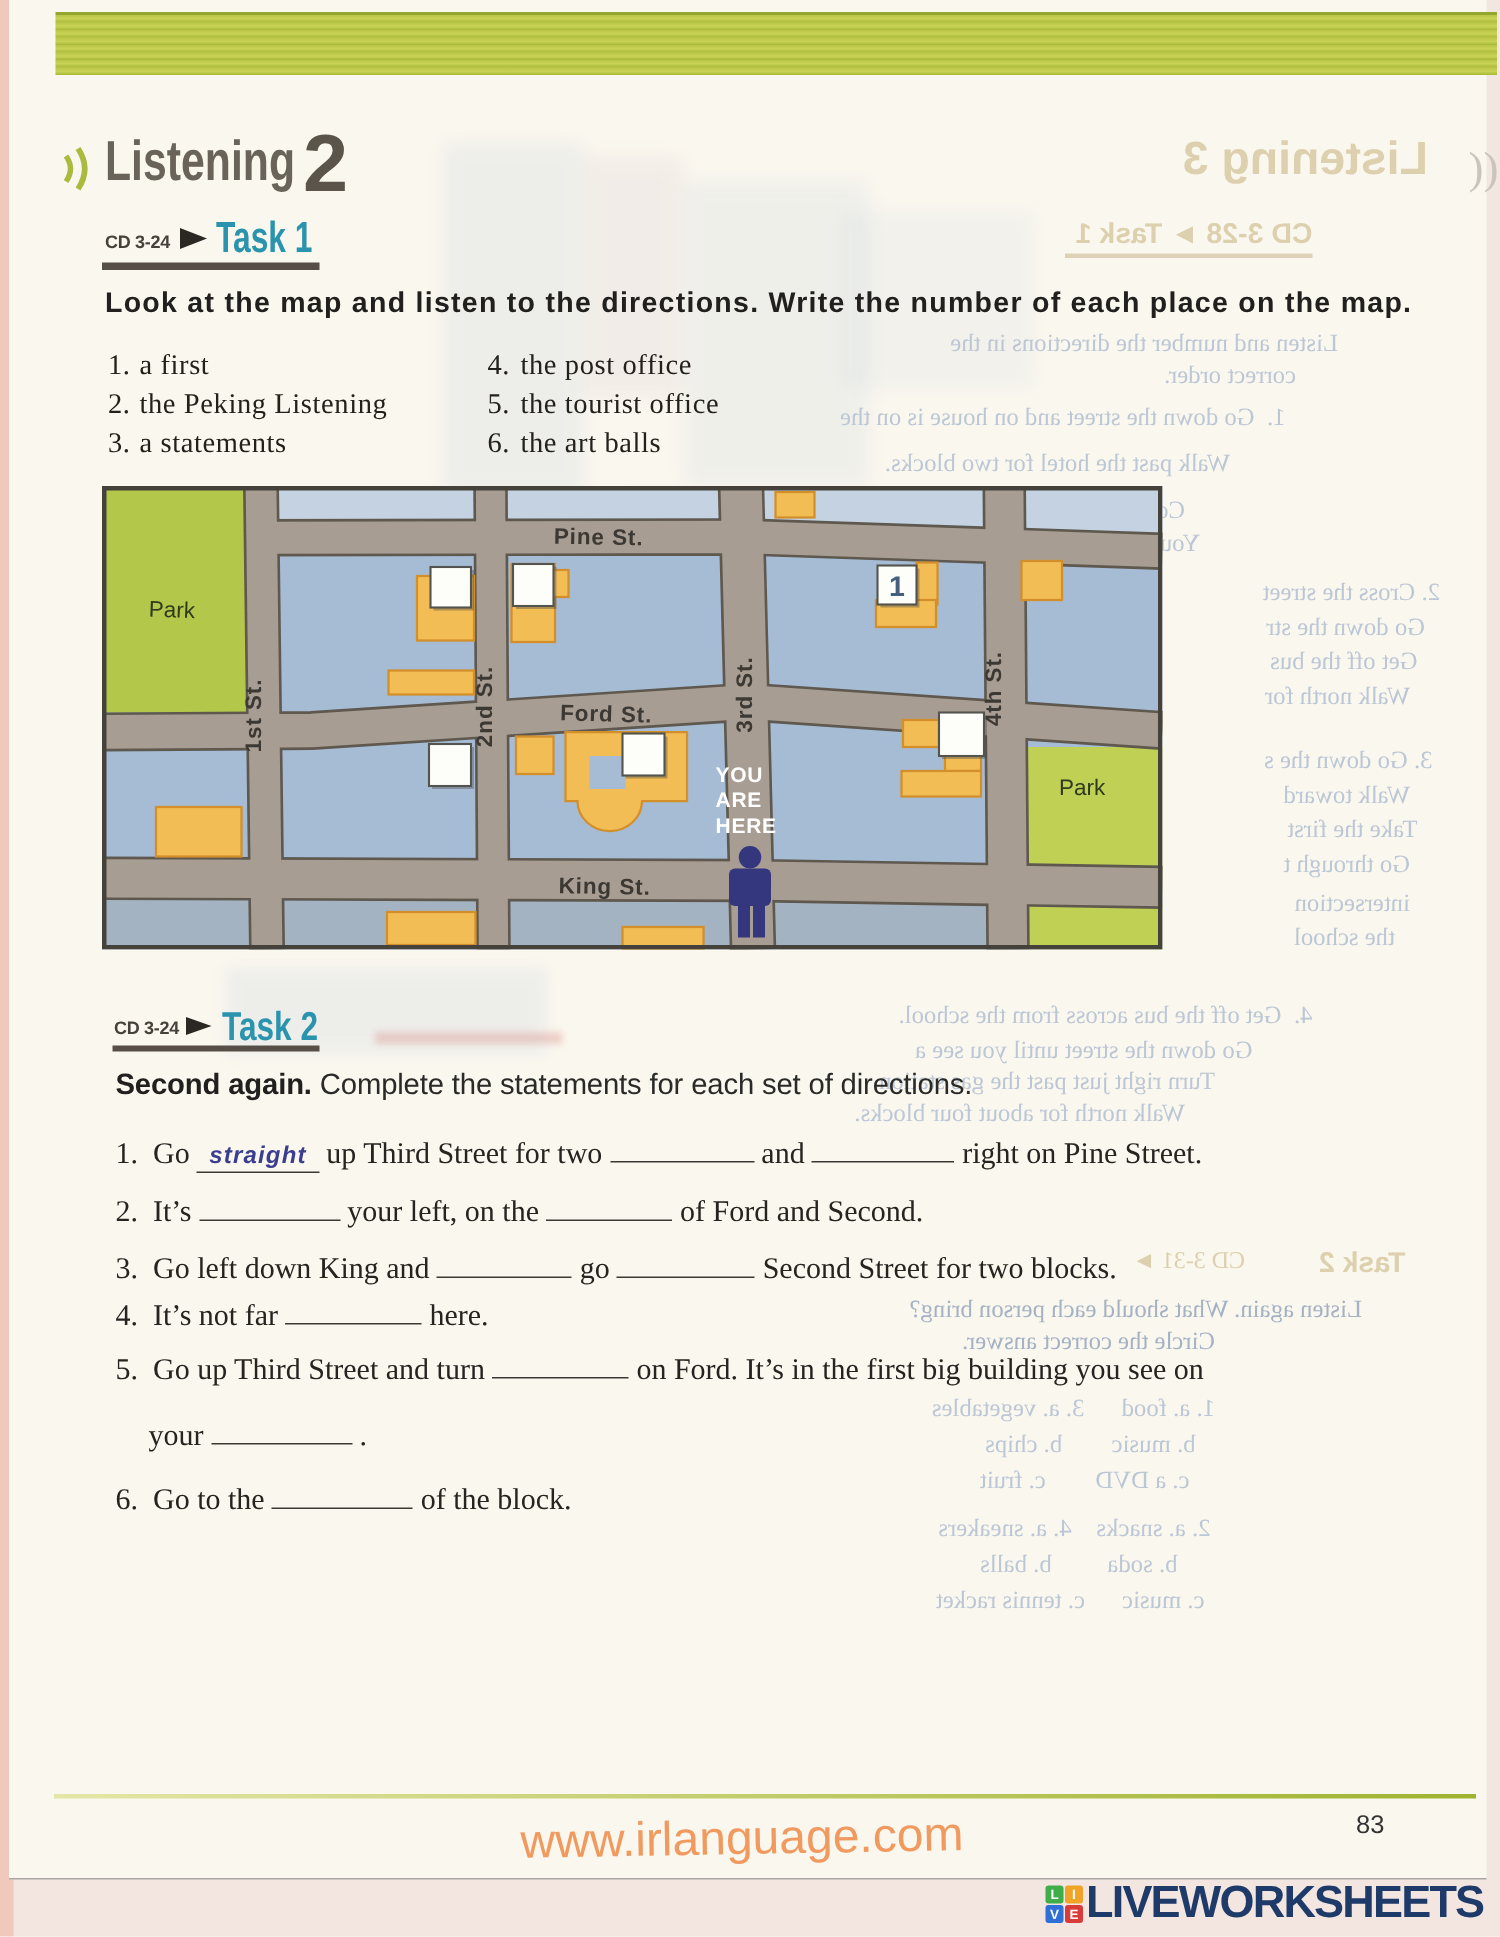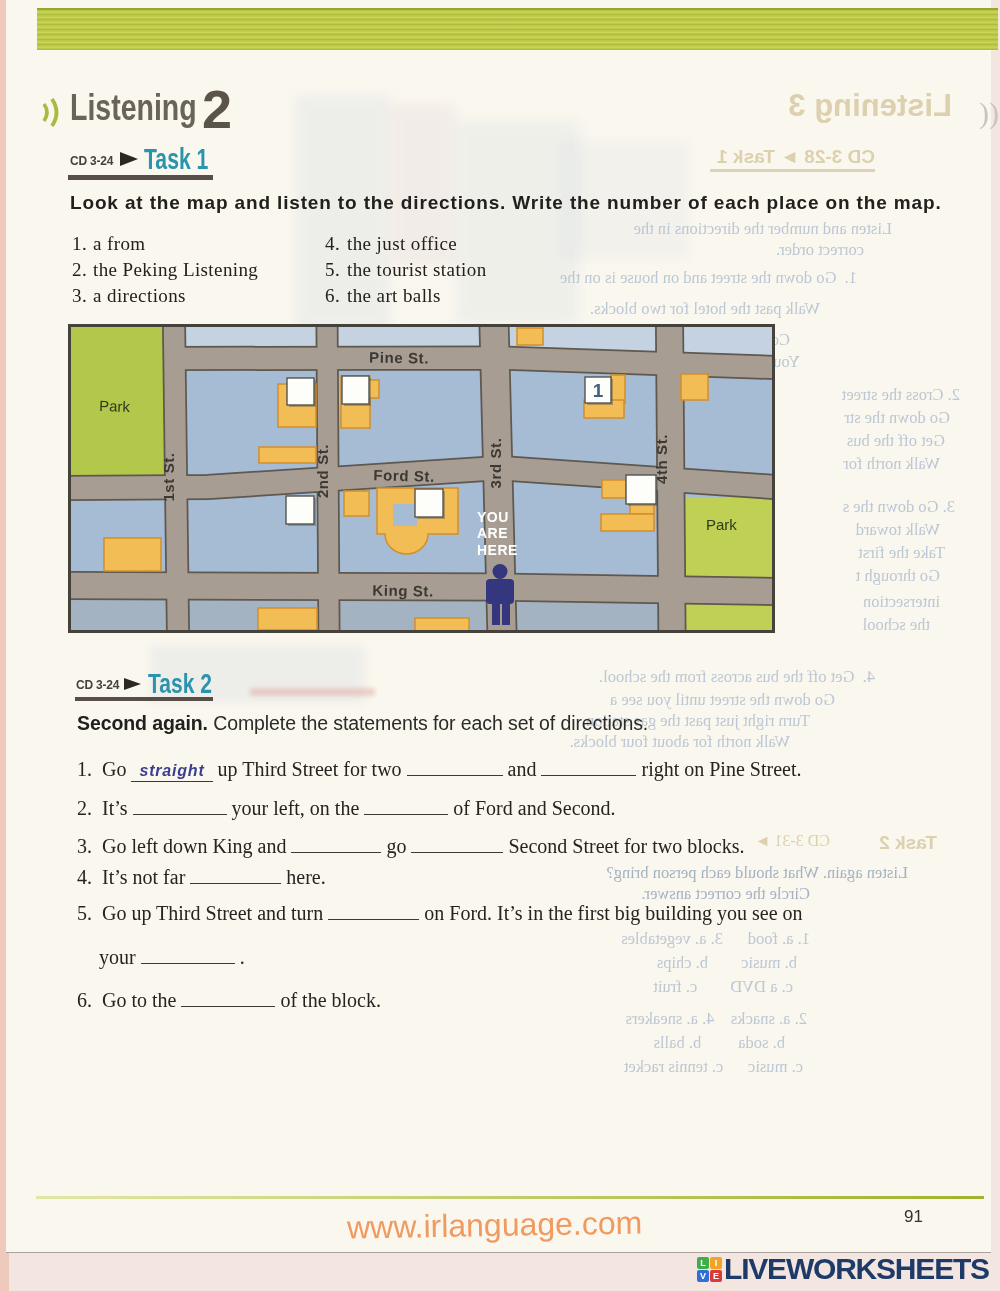--- a/index.html
+++ b/index.html
@@ -66,29 +66,29 @@
 </svg>
 <div class="abs" style="left:70px;top:89px;font-size:37.5px;font-weight:bold;color:#69635a;letter-spacing:0;line-height:1;white-space:nowrap;transform:scaleX(.76);transform-origin:0 0">Listening</div>
 <div class="abs" style="left:202px;top:82px;font-size:54px;font-weight:bold;color:#5a544b;line-height:1">2</div>
 <div class="abs" style="left:70px;top:154px;font-size:12px;font-weight:bold;color:#46413b;letter-spacing:-.2px">CD 3-24</div>
 <div class="abs" style="left:120px;top:152px;width:0;height:0;border-left:18px solid #2b2722;border-top:7.5px solid transparent;border-bottom:7.5px solid transparent"></div>
 <div class="abs" style="left:144px;top:145px;font-size:29px;font-weight:bold;color:#2a93ad;transform:scaleX(.73);transform-origin:0 0;line-height:1">Task 1</div>
 <div class="abs" style="left:68px;top:175px;width:145px;height:5px;background:#574f47"></div>
 <div class="abs" style="left:70px;top:192px;font-size:19px;font-weight:bold;color:#21201e;letter-spacing:.85px;white-space:nowrap">Look at the map and listen to the directions. Write the number of each place on the map.</div>
 
 <div class="abs lst" style="left:72px;top:233px">1.</div>
-<div class="abs lst" style="left:93px;top:233px">a from</div>
+<div class="abs lst" style="left:93px;top:233px">a first</div>
 <div class="abs lst" style="left:72px;top:259px">2.</div>
 <div class="abs lst" style="left:93px;top:259px">the Peking Listening</div>
 <div class="abs lst" style="left:72px;top:285px">3.</div>
-<div class="abs lst" style="left:93px;top:285px">a directions</div>
+<div class="abs lst" style="left:93px;top:285px">a statements</div>
 <div class="abs lst" style="left:325px;top:233px">4.</div>
-<div class="abs lst" style="left:347px;top:233px">the just office</div>
+<div class="abs lst" style="left:347px;top:233px">the post office</div>
 <div class="abs lst" style="left:325px;top:259px">5.</div>
-<div class="abs lst" style="left:347px;top:259px">the tourist station</div>
+<div class="abs lst" style="left:347px;top:259px">the tourist office</div>
 <div class="abs lst" style="left:325px;top:285px">6.</div>
 <div class="abs lst" style="left:347px;top:285px">the art balls</div>
 
 <div class="abs" style="left:68px;top:324px;width:707px;height:309px">
 <svg width="707" height="309" viewBox="0 0 707 309" font-family="Liberation Sans, sans-serif">
 <rect x="0" y="0" width="707" height="309" fill="#a6bbd4"></rect>
 <rect x="0" y="0" width="707" height="36" fill="#c4d2e1"></rect>
 <rect x="0" y="276" width="707" height="33" fill="#a4b3c1"></rect>
 
 <rect x="0" y="0" width="96" height="151" fill="#b3c74b"></rect>
@@ -193,21 +193,21 @@
 
 <div class="abs srf" style="left:77px;top:758px">1.&nbsp; Go <span style="display:inline-block;border-bottom:1.6px solid #3c3833;"><span style="font-family:'Liberation Sans',sans-serif;font-size:16px;font-weight:bold;font-style:italic;color:#3b3e8e;letter-spacing:.8px;padding:0 8px">straight</span></span> up Third Street for two <span class="blank" style="width:96px"></span> and <span class="blank" style="width:95px"></span> right on Pine Street.</div>
 <div class="abs srf" style="left:77px;top:797px">2.&nbsp; It’s <span class="blank" style="width:94px"></span> your left, on the <span class="blank" style="width:84px"></span> of Ford and Second.</div>
 <div class="abs srf" style="left:77px;top:835px">3.&nbsp; Go left down King and <span class="blank" style="width:90px"></span> go <span class="blank" style="width:92px"></span> Second Street for two blocks.</div>
 <div class="abs srf" style="left:77px;top:866px">4.&nbsp; It’s not far <span class="blank" style="width:91px"></span> here.</div>
 <div class="abs srf" style="left:77px;top:902px">5.&nbsp; Go up Third Street and turn <span class="blank" style="width:91px"></span> on Ford. It’s in the first big building you see on</div>
 <div class="abs srf" style="left:99px;top:946px">your <span class="blank" style="width:94px"></span> .</div>
 <div class="abs srf" style="left:77px;top:989px">6.&nbsp; Go to the <span class="blank" style="width:94px"></span> of the block.</div>
 
 <div class="abs" style="left:36px;top:1196px;width:948px;height:3px;background:linear-gradient(90deg,#e3e6a6,#9fb32f)"></div>
-<div class="abs" style="left:904px;top:1207px;font-size:17px;color:#333">91</div>
+<div class="abs" style="left:904px;top:1207px;font-size:17px;color:#333">83</div>
 <div class="abs" style="left:347px;top:1207px;font-size:32px;color:#f09a60;transform:rotate(-1deg);white-space:nowrap">www.irlanguage.com</div>
 
 <div class="abs" style="left:697px;top:1255px;width:300px;height:32px;white-space:nowrap">
 <div class="abs" style="left:0;top:2px;width:12px;height:12px;background:#3fae49;border-radius:2px;color:#fff;font-size:9px;font-weight:bold;text-align:center;line-height:12px">L</div>
 <div class="abs" style="left:13px;top:2px;width:12px;height:12px;background:#f0a326;border-radius:2px;color:#fff;font-size:9px;font-weight:bold;text-align:center;line-height:12px">I</div>
 <div class="abs" style="left:0;top:15px;width:12px;height:12px;background:#2f6fd6;border-radius:2px;color:#fff;font-size:9px;font-weight:bold;text-align:center;line-height:12px">V</div>
 <div class="abs" style="left:13px;top:15px;width:12px;height:12px;background:#d93a3a;border-radius:2px;color:#fff;font-size:9px;font-weight:bold;text-align:center;line-height:12px">E</div>
 <div class="abs" style="left:27px;top:-3px;font-size:30px;font-weight:bold;color:#1d3a69;letter-spacing:-1.2px">LIVEWORKSHEETS</div>
 </div>
 

